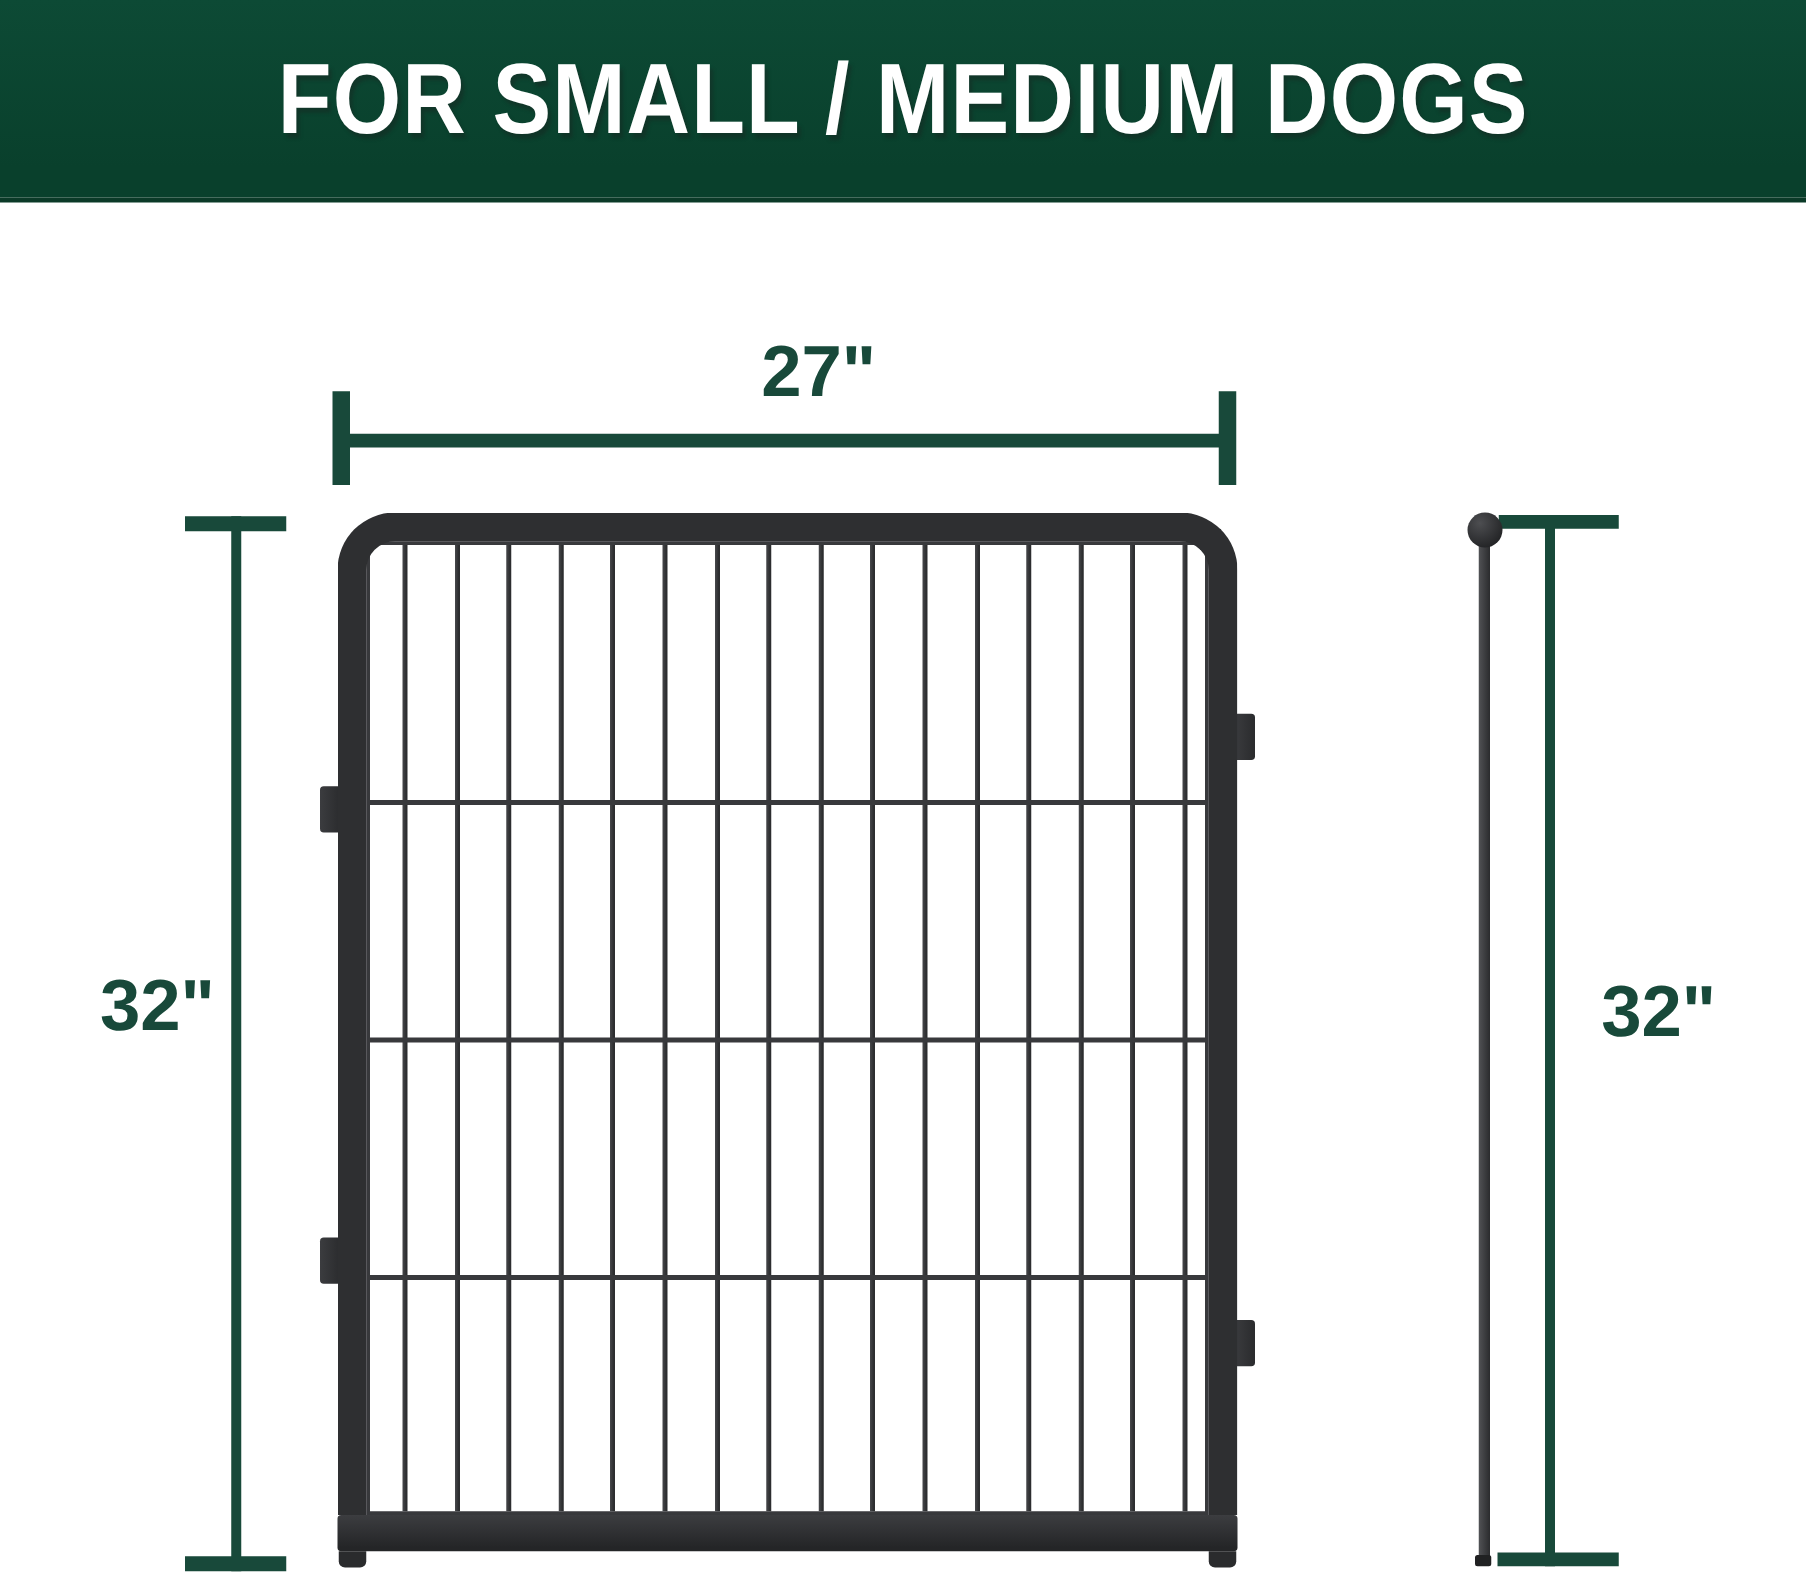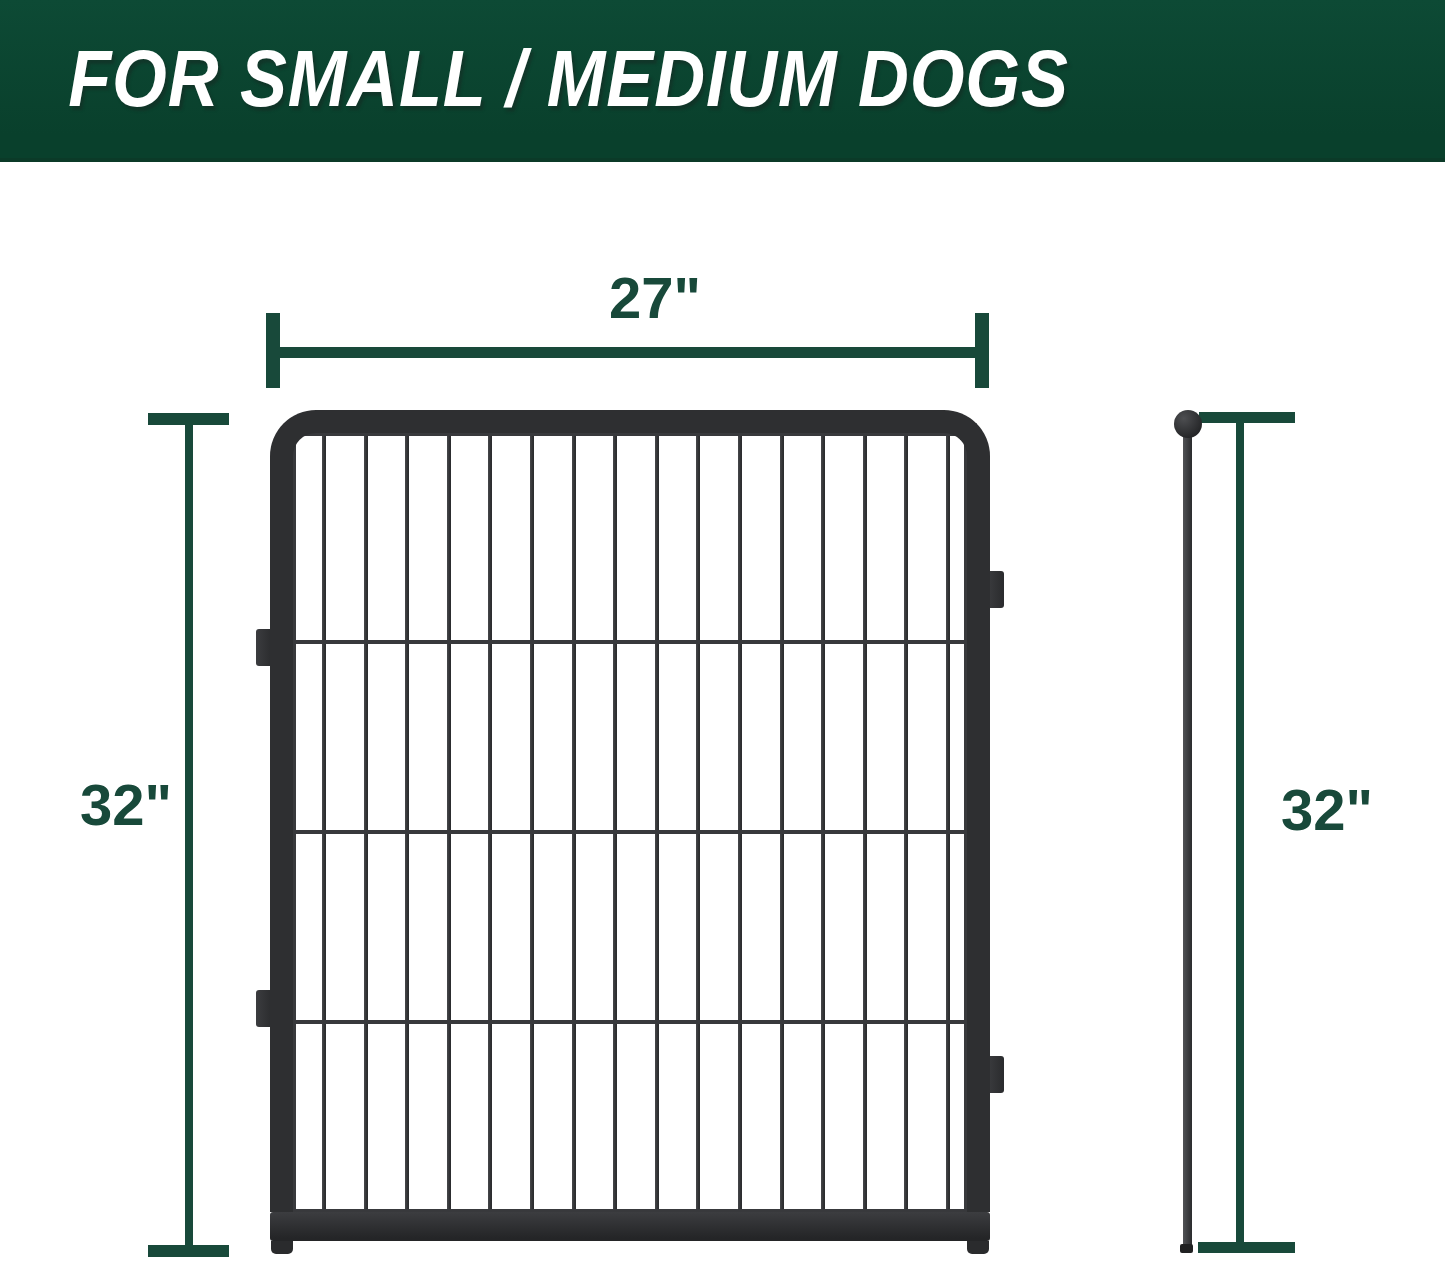--- a/index.html
+++ b/index.html
@@ -5,21 +5,21 @@
   html,body { margin:0; padding:0; }
   body { width:1445px; height:1262px; overflow:hidden; background:#ffffff;
          font-family:"Liberation Sans", sans-serif; }
 
   .page { position:relative; width:1445px; height:1262px; background:#ffffff; }
 
   
   .banner { position:absolute; left:0; top:0; width:1445px; height:158px;
             background:linear-gradient(180deg, var(--banner-green-light) 0%, var(--banner-green) 85%);
             border-bottom:4px solid var(--banner-edge);
-            display:flex; align-items:center; justify-content:flex-start;font-style:italic; }
+            display:flex; align-items:center; justify-content:center; }
   .banner-title { color:#ffffff; font-size:80px; font-weight:bold; letter-spacing:1px;
                   white-space:nowrap; display:inline-block; transform:scaleX(0.88);
                   text-shadow:3px 4px 3px rgba(30,30,30,0.35); }
 
   
   .dim { position:absolute; background:var(--green); }
   .dim-label { position:absolute; color:var(--green); font-size:58px; font-weight:bold;
                line-height:60px; white-space:nowrap; }
 
   .dim-width-line  { left:278px; top:347px; width:699px; height:11px; }

